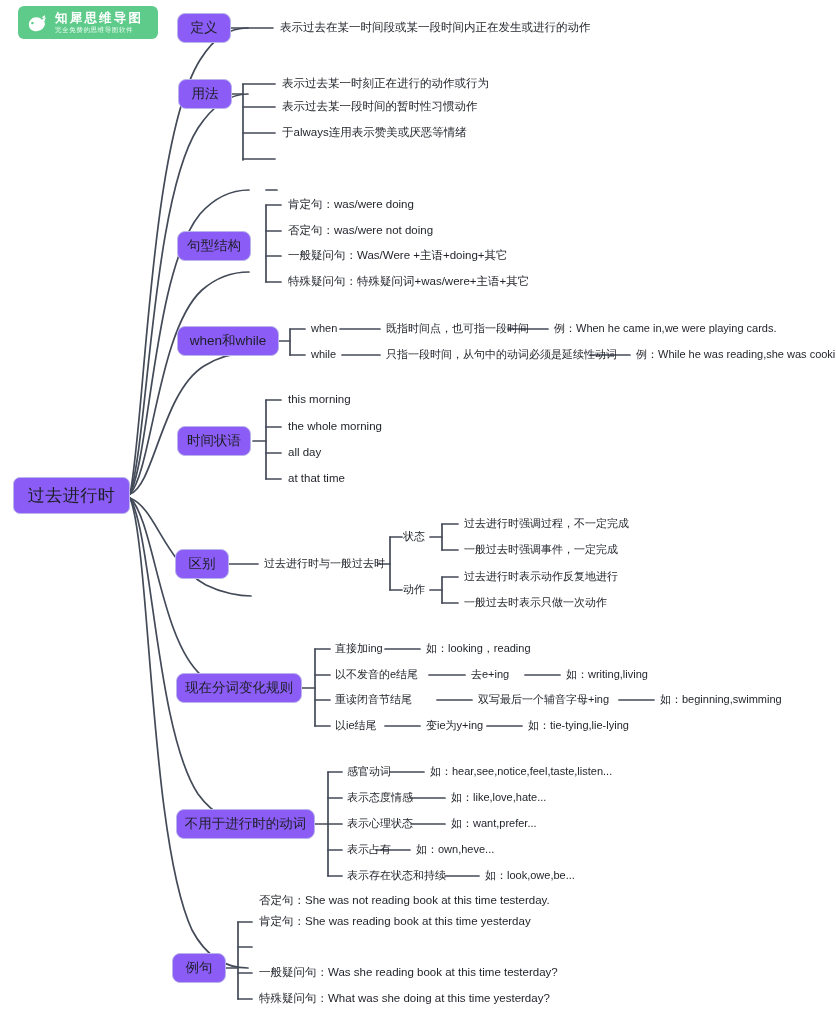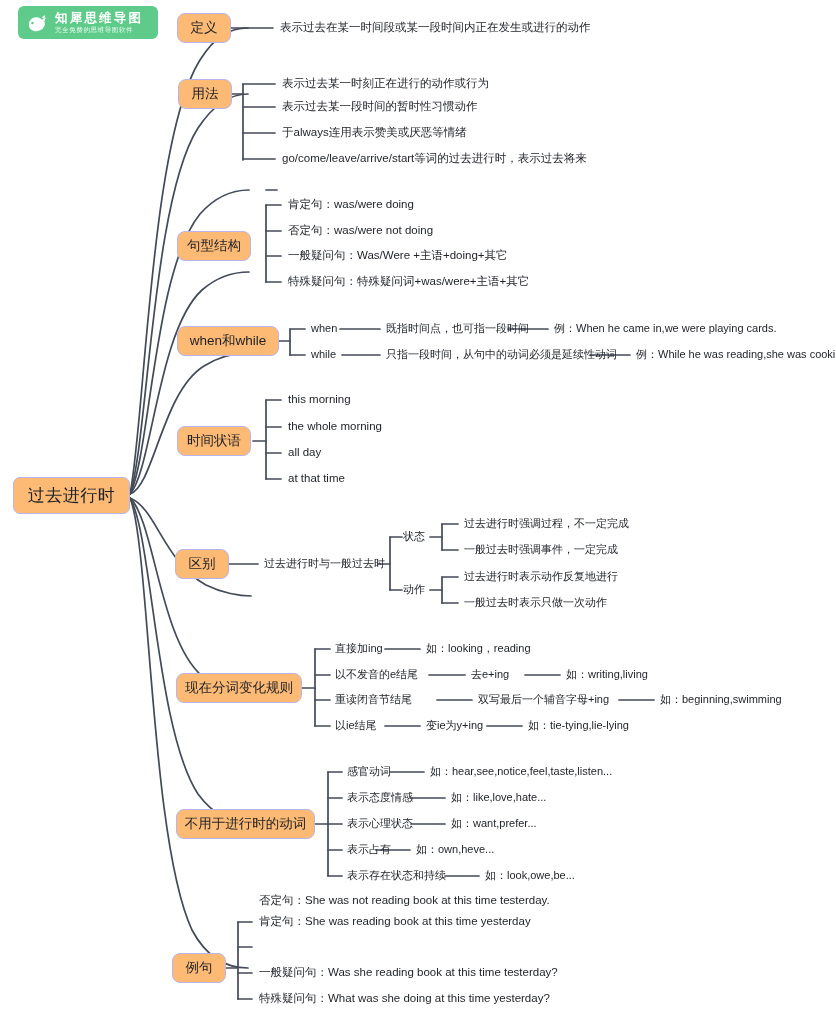--- a/index.html
+++ b/index.html
@@ -23,21 +23,21 @@
   #svg-layer {
     position: absolute;
     left: 0; top: 0;
     width: 836px;
     height: 1024px;
     pointer-events: none;
   }
   .node {
     position: absolute;
     box-sizing: border-box;
-    background: #fdba74;
+    background: #8b5cf6;
     border: 1px solid #b9b5ea;
     border-radius: 8px;
     color: #1d2026;
     display: flex;
     align-items: center;
     justify-content: center;
     white-space: nowrap;
     line-height: 1;
   }
   .node.root {
@@ -217,23 +217,20 @@
   </div>
   <div class="leaf" style="left:282px; top:78px;">
     <span>表示过去某一时刻正在进行的动作或行为</span>
   </div>
   <div class="leaf" style="left:282px; top:101px;">
     <span>表示过去某一段时间的暂时性习惯动作</span>
   </div>
   <div class="leaf" style="left:282px; top:127px;">
     <span>于always连用表示赞美或厌恶等情绪</span>
   </div>
-  <div class="leaf" style="left:282px; top:153px;">
-    <span>go/come/leave/arrive/start等词的过去进行时，表示过去将来</span>
-  </div>
 
   <div class="node branch" style="left:177px; top:231px; width:74px; height:30px;">
     <span>句型结构</span>
   </div>
   <div class="leaf" style="left:288px; top:199px;text-align:right;">
     <span>肯定句：was/were doing</span>
   </div>
   <div class="leaf" style="left:288px; top:225px;">
     <span>否定句：was/were not doing</span>
   </div>

